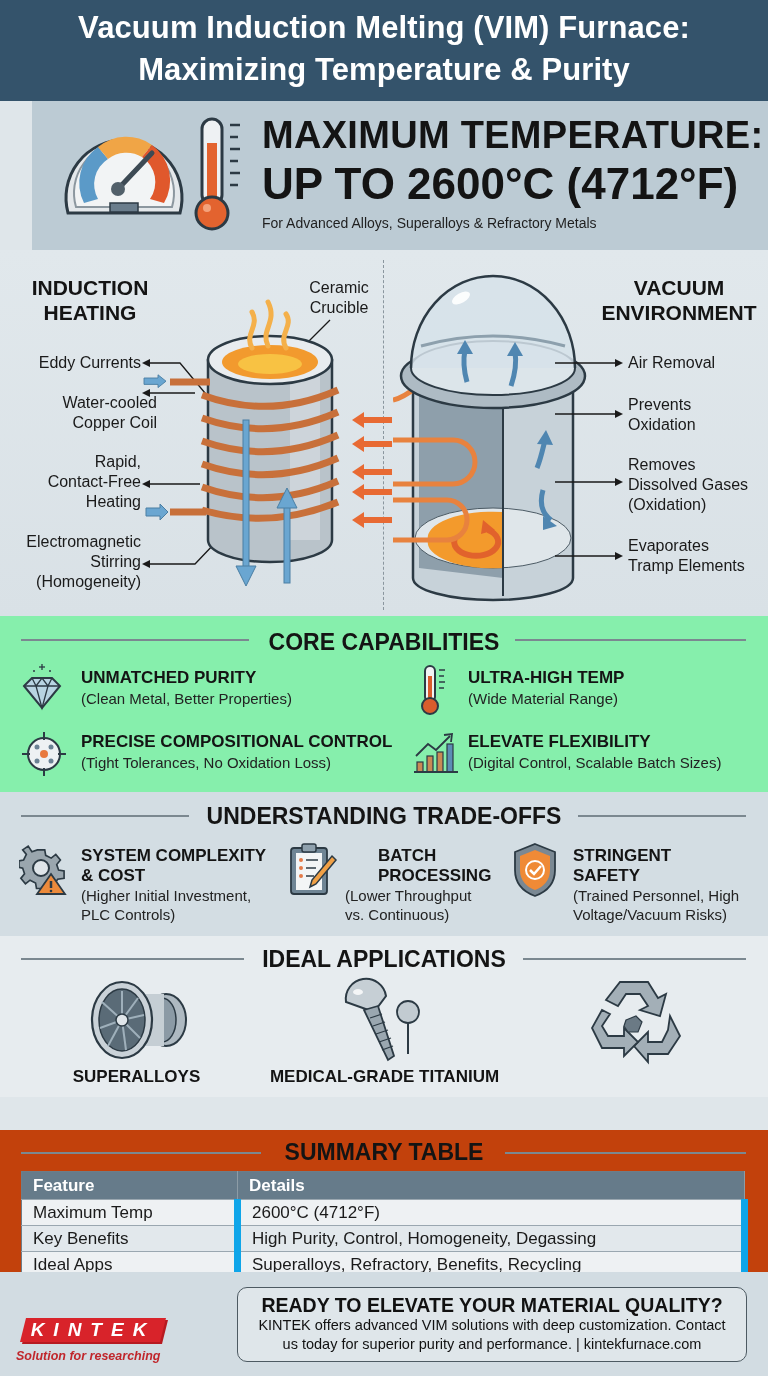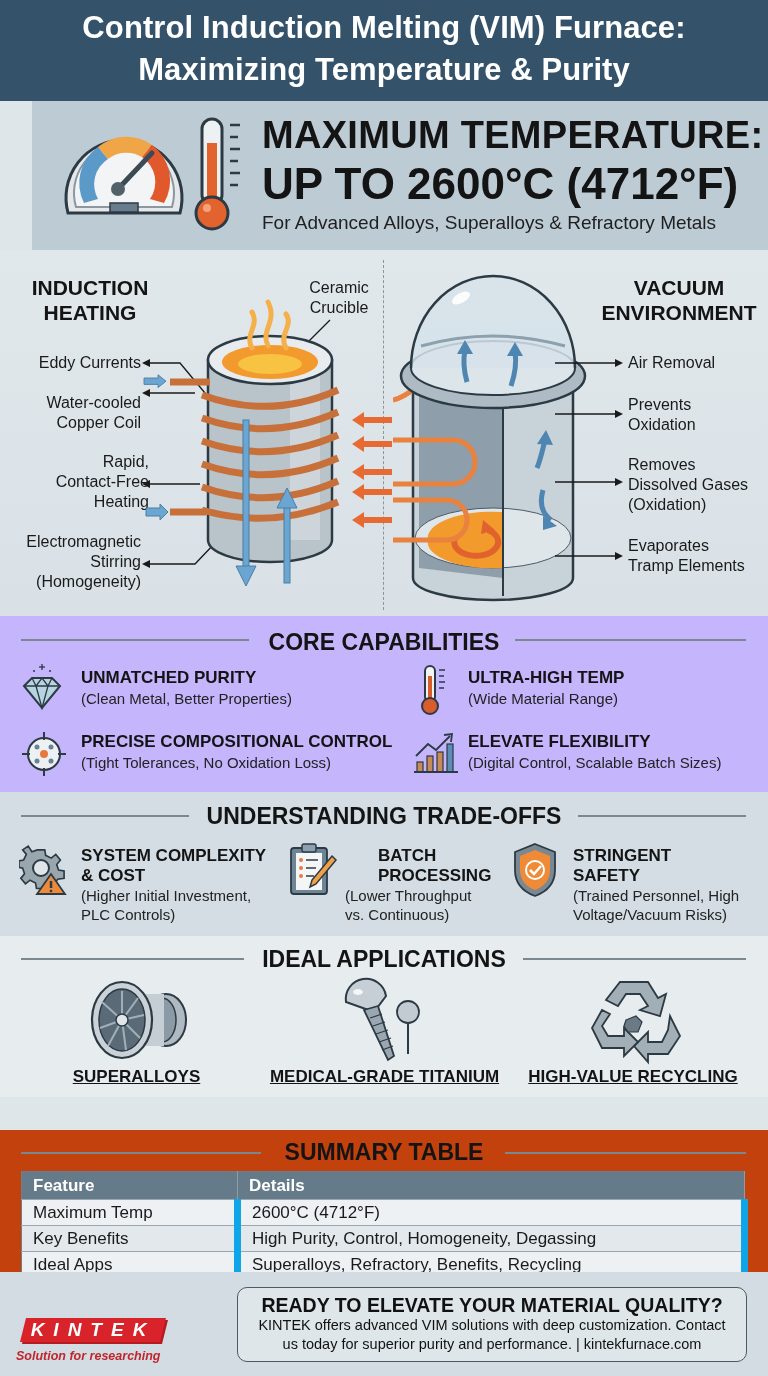--- a/index.html
+++ b/index.html
@@ -11,60 +11,60 @@
   
   #header { position: absolute; left: 0; top: 0; width: 768px; height: 101px; background: #34536b; color: #fff; text-align: center; }
   #header .t { font-size: 31px; font-weight: bold; line-height: 36px; letter-spacing: 0.1px; }
   #header .t1 { position: absolute; left: 0; right: 0; top: 10px; }
   #header .t2 { position: absolute; left: 0; right: 0; top: 52px; }
 
   
   #temp { position: absolute; left: 0; top: 101px; width: 768px; height: 149px; background: #bccbd4; margin-left: 32px; }
   #temp .h1 { position: absolute; left: 230px; top: 12px; font-size: 38px; font-weight: bold; line-height: 44px; color: #141414; letter-spacing: 0.3px; }
   #temp .h2 { position: absolute; left: 230px; top: 58px; font-size: 44px; font-weight: bold; line-height: 50px; color: #141414; }
-  #temp .sub { position: absolute; left: 230px; top: 110px; font-size: 19px; line-height: 24px; color: #1f1f1f; }
+  #temp .sub { position: absolute; left: 230px; top: 110px; font-size: 14px; line-height: 24px; color: #1f1f1f; }
 
   
   #diagram { position: absolute; left: 0; top: 250px; width: 768px; height: 366px; background: linear-gradient(180deg,#e1e8ec 0%,#d9e1e6 100%); }
   .dlabel { position: absolute; font-size: 16px; line-height: 20px; color: #1a1a1a; }
   .dlabel.r { text-align: right; }
   .dtitle { position: absolute; font-size: 21px; font-weight: bold; line-height: 25px; color: #141414; }
 
   
   .section { position: absolute; left: 0; width: 768px; }
   .sec-title { position: absolute; left: 0; right: 0; text-align: center; font-weight: bold; font-size: 23px; color: #141414; }
   .rule { position: absolute; height: 2px; background: #7b8890; }
 
-  #core { top: 616px; height: 224px; background: #c4b5fd; }
+  #core { top: 616px; height: 224px; background: #86efac; }
   #trade { top: 792px; height: 144px; background: #d3dde3; }
   #apps { top: 936px; height: 161px; background: #e7ecef; }
   #table { top: 1130px; height: 175px; background: #c2410c; }
   #footer { top: 1272px; height: 104px; background: #d2dce2; }
 
   .cap-title { position: absolute; font-weight: bold; font-size: 17px; line-height: 20px; color: #141414; }
   .cap-sub { position: absolute; font-size: 15px; line-height: 19px; color: #222; }
 
-  .app-label { position: absolute; font-weight: bold; font-size: 17px; line-height: 20px; text-align: center; color: #141414; text-decoration: underline; }
+  .app-label { position: absolute; font-weight: bold; font-size: 17px; line-height: 20px; text-align: center; color: #141414; }
 
   table.sum { position: absolute; left: 21px; top: 41px; width: 727px; border-collapse: collapse; font-size: 17px; border: 1px solid #6e7d88; }
   table.sum th { background: #667b8a; color: #fff; text-align: left; font-weight: bold; padding: 0 11px; height: 28px; border-right: 1px solid #8d9ca6; }
   table.sum td { padding: 0 11px; height: 26px; border-top: 1px solid #9aa7b0; border-right: 7px solid #0ea5e9; color: #1a1a1a; }
   table.sum tr:nth-child(odd) td { background: #eef1f3; }
   table.sum tr:nth-child(even) td { background: #e2e8ec; }
   table.sum .c1 { width: 216px; }
 
   .cta { position: absolute; left: 237px; top: 15px; width: 510px; height: 75px; border: 1.5px solid #4d5a62; border-radius: 10px; background: #dfe6ea; text-align: center; }
   .cta .h { font-weight: bold; font-size: 19.5px; line-height: 22px; margin-top: 6px; color: #111; }
   .cta .b { font-size: 14.5px; line-height: 19px; color: #111; }
 </style>
 </head>
 <body>
 
 <div id="header">
-  <div class="t t1">Control Induction Melting (VIM) Furnace:</div>
+  <div class="t t1">Vacuum Induction Melting (VIM) Furnace:</div>
   <div class="t t2">Maximizing Temperature &amp; Purity</div>
 </div>
 
 <div id="temp">
   <div class="abs" style="left:28px;top:18px;">
     <svg width="128" height="100" viewBox="0 0 128 100">
       <path d="M8 94 A58 58 0 1 1 120 94 Z" fill="#e4e8eb" stroke="#2c3a44" stroke-width="3"></path>
       <path d="M16 88 A50 50 0 1 1 112 88 Z" fill="#f2f4f5" stroke="#8c979f" stroke-width="2"></path>
       <path d="M24 84 A44 44 0 0 1 38 28 L48 40 A30 30 0 0 0 38 80 Z" fill="#5b9ac8"></path>
       <path d="M38 28 A44 44 0 0 1 92 26 L82 38 A30 30 0 0 0 48 40 Z" fill="#f0a546"></path>
@@ -104,25 +104,25 @@
     <div>HEATING</div>
   </div>
   <div class="dlabel" style="left:304px;top:28px;text-align:center;width:70px;">
     <div>Ceramic</div>
     <div>Crucible</div>
   </div>
 
   <div class="dlabel r" style="left:0;width:141px;top:103px;">
     <div>Eddy Currents</div>
   </div>
-  <div class="dlabel r" style="left:0;width:141px;top:143px;">
+  <div class="dlabel r" style="left:16px;width:141px;top:143px;">
     <div>Water-cooled</div>
     <div>Copper Coil</div>
   </div>
-  <div class="dlabel r" style="left:8px;width:141px;top:202px;padding-left:12px;">
+  <div class="dlabel r" style="left:0;width:141px;top:202px;padding-left:12px;">
     <div>Rapid,</div>
     <div>Contact-Free</div>
     <div>Heating</div>
   </div>
   <div class="dlabel r" style="left:0;width:141px;top:282px;">
     <div>Electromagnetic</div>
     <div>Stirring</div>
     <div>(Homogeneity)</div>
   </div>
 
@@ -455,21 +455,20 @@
   <div class="abs" style="left:586px;top:40px;">
     <svg width="96" height="90" viewBox="0 0 96 90">
       <g fill="#a3afb7" stroke="#2c3a44" stroke-width="1.8">
         <path d="M34 6 L62 6 L72 22 L80 18 L74 40 L54 34 L62 30 L54 18 L40 18 L32 30 L20 24 Z"></path>
         <path d="M84 46 L94 66 L82 84 L62 84 L62 92 L48 76 L62 62 L62 72 L76 72 L82 60 Z" transform="translate(0 -6)"></path>
         <path d="M16 40 L6 58 L16 78 L38 78 L38 86 L52 72 L38 58 L38 66 L22 66 L16 56 L24 44 Z" transform="translate(0 -6)"></path>
       </g>
       <path d="M40 44 L50 40 L56 46 L52 56 L42 56 L38 50 Z" fill="#6b7a85" stroke="#2c3a44" stroke-width="1.2"></path>
     </svg>
   </div>
-  <div class="app-label" style="left:524px;top:131px;width:218px;">HIGH-VALUE RECYCLING</div>
 </div>
 
 <div id="table" class="section">
   <div class="rule" style="left:21px;top:22px;width:240px;"></div>
   <div class="rule" style="left:505px;top:22px;width:241px;"></div>
   <div class="sec-title" style="top:8px;line-height:28px;">SUMMARY TABLE</div>
 
   <table class="sum">
     <thead>
       <tr>

